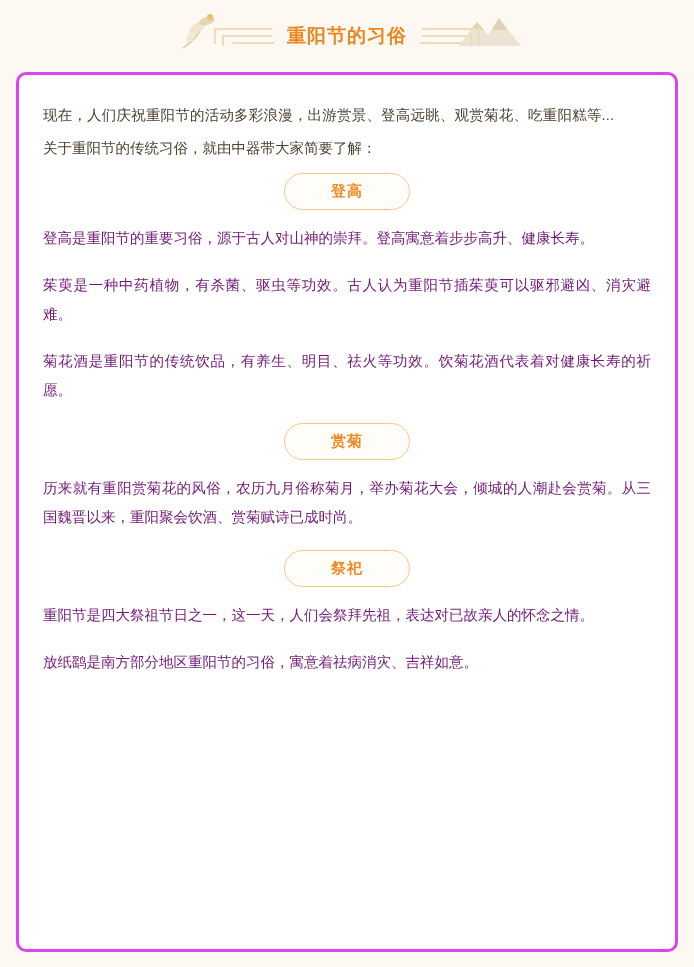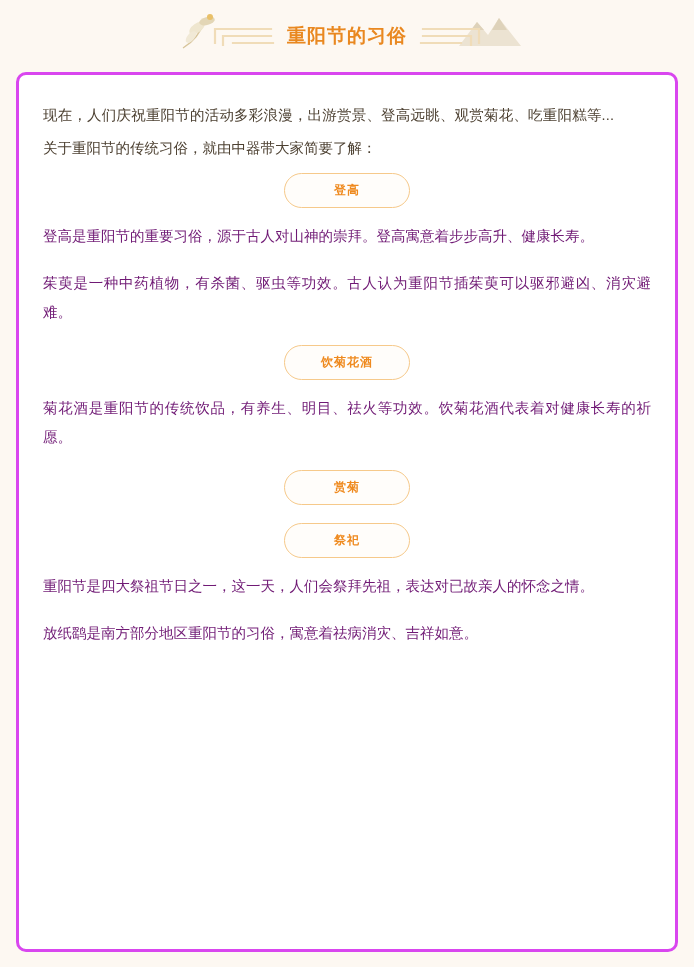--- a/index.html
+++ b/index.html
@@ -100,21 +100,21 @@
     justify-content: center;
     margin: 10px 0 14px 0;
   }
   .pill {
     display: inline-block;
     min-width: 80px;
     padding: 8px 22px;
     border: 1.5px solid #f6c98a;
     border-radius: 22px;
     color: #ef8a1f;
-    font-size: 12px;
+    font-size: 15px;
     font-weight: bold;
     text-align: center;
     letter-spacing: 1px;
     background: #fffdfa;
   }
 
   .body-text {
     font-size: 14.5px;
     line-height: 2;
     color: #701a75;
@@ -169,30 +169,28 @@
         <span class="pill">登高</span>
       </div>
       <p class="body-text">登高是重阳节的重要习俗，源于古人对山神的崇拜。登高寓意着步步高升、健康长寿。</p>
     </div>
 
     <div class="section">
       <p class="body-text">茱萸是一种中药植物，有杀菌、驱虫等功效。古人认为重阳节插茱萸可以驱邪避凶、消灾避难。</p>
     </div>
 
     <div class="section">
-      <div class="pill-wrap">
-        <span class="pill">饮菊花酒</span>
-      </div>
       <p class="body-text">菊花酒是重阳节的传统饮品，有养生、明目、祛火等功效。饮菊花酒代表着对健康长寿的祈愿。</p>
     </div>
 
     <div class="section">
       <div class="pill-wrap">
         <span class="pill">赏菊</span>
       </div>
+      <p class="body-text">历来就有重阳赏菊花的风俗，农历九月俗称菊月，举办菊花大会，倾城的人潮赴会赏菊。从三国魏晋以来，重阳聚会饮酒、赏菊赋诗已成时尚。</p>
     </div>
 
     <div class="section">
       <div class="pill-wrap">
         <span class="pill">祭祀</span>
       </div>
       <p class="body-text">重阳节是四大祭祖节日之一，这一天，人们会祭拜先祖，表达对已故亲人的怀念之情。</p>
     </div>
 
     <div class="section">

